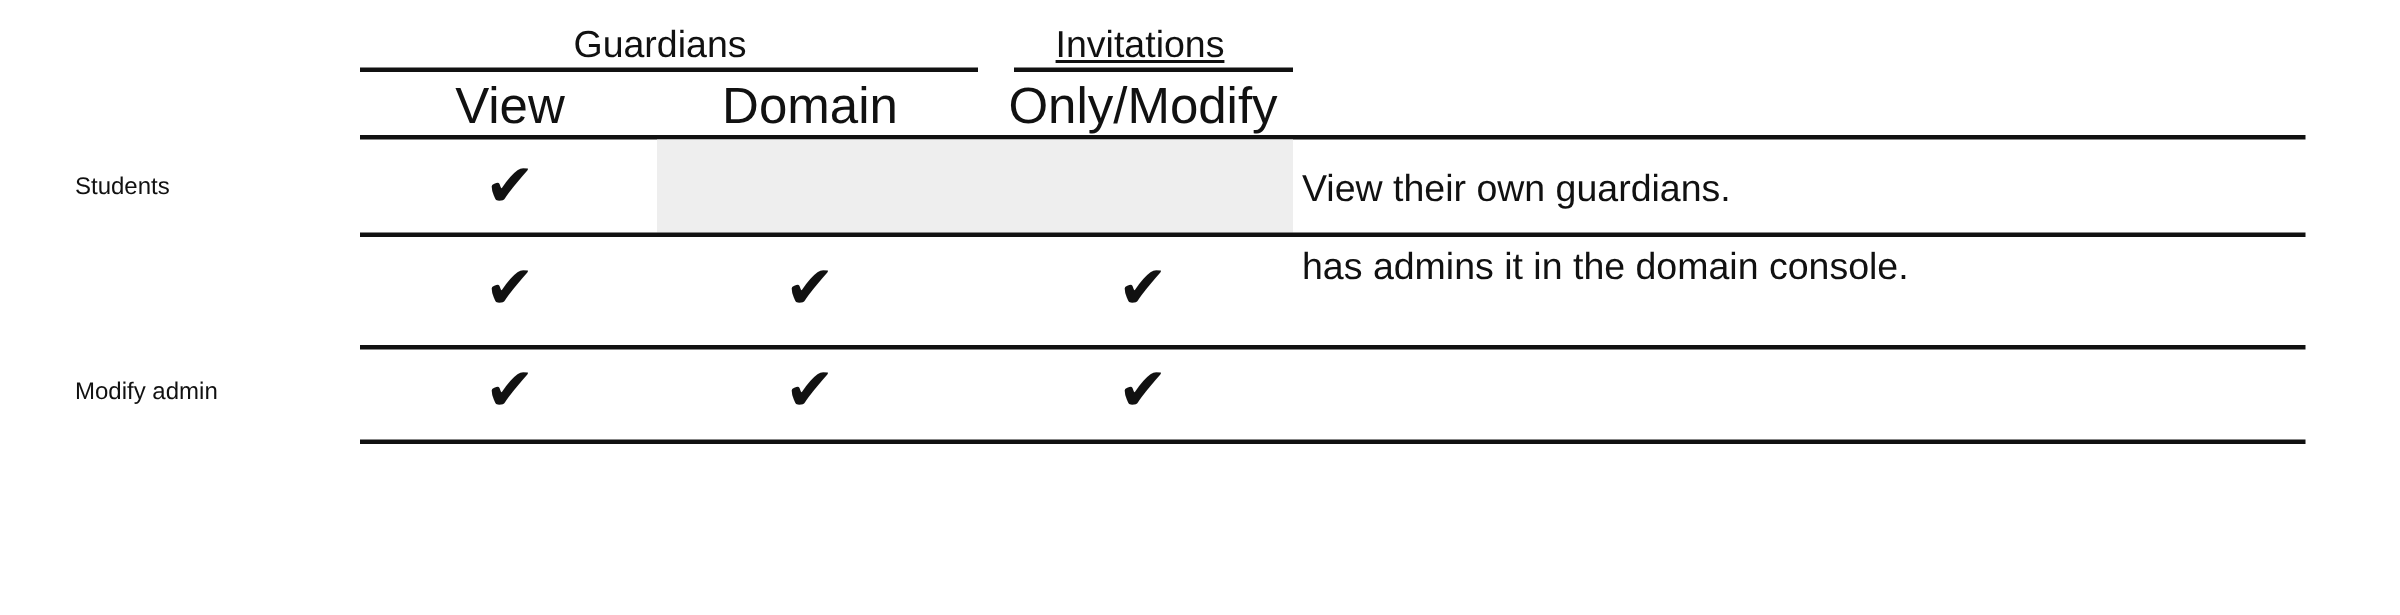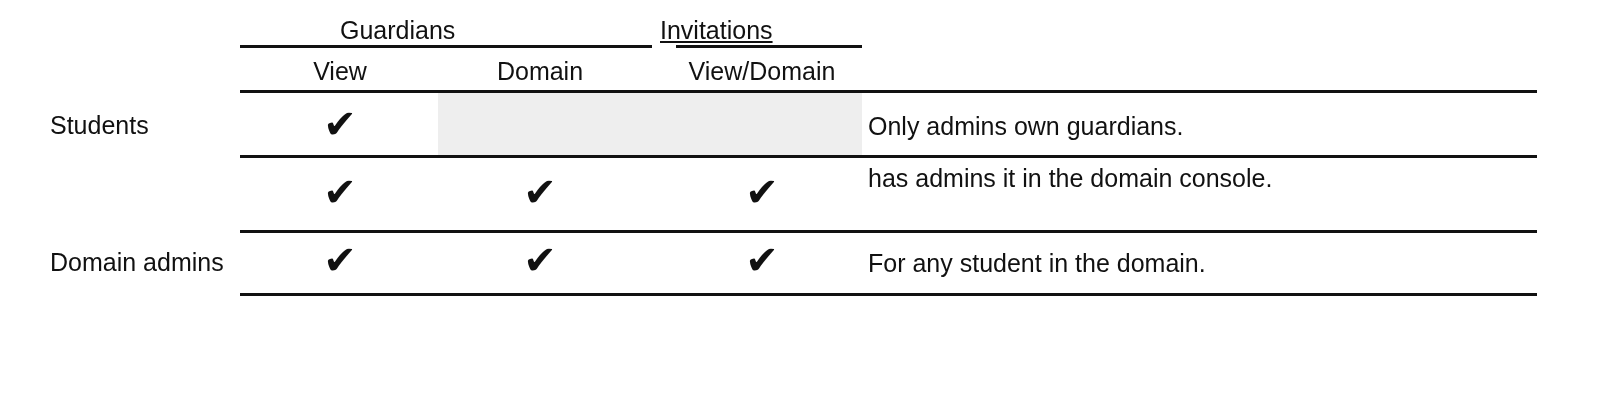--- a/index.html
+++ b/index.html
@@ -33,37 +33,38 @@
   .shade {
     position: absolute;
     background: #eeeeee;
   }
 
   
   .group-label {
     position: absolute;
     font-size: 25px;
     line-height: 28px;
+    text-align: center;
     white-space: nowrap;
     color: #111111;
   }
 
   .col-label {
     position: absolute;
-    font-size: 25px;
+    font-size: 34px;
     line-height: 28px;
     text-align: center;
     white-space: nowrap;
     color: #111111;
   }
 
   
   .row-label {
     position: absolute;
-    font-size: 25px;
+    font-size: 16px;
     line-height: 30px;
     white-space: nowrap;
     color: #111111;
   }
 
   .desc {
     position: absolute;
     font-size: 25px;
     line-height: 32px;
     color: #111111;
@@ -143,61 +144,58 @@
 
   <div class="group-label" id="label-invitations">Invitations</div>
 
   <div class="rule thin" id="rule-guardians"></div>
   <div class="rule thin" id="rule-invitations"></div>
 
   <div class="col-label" id="label-view">View</div>
 
   <div class="col-label" id="label-modify">Domain</div>
 
-  <div class="col-label" id="label-viewmodify">View/Domain</div>
+  <div class="col-label" id="label-viewmodify">Only/Modify</div>
 
   <div class="rule" id="rule-head"></div>
 
   <div class="shade" id="shade-students"></div>
 
   <div class="row-label" id="label-students">Students</div>
 
   <div class="check c-view r-students">✔</div>
 
   <div class="check c-modify r-students"></div>
 
   <div class="check c-inv r-students"></div>
 
   <div class="desc" id="desc-students">
-    <span class="ln">Only admins own guardians.</span>
+    <span class="ln">View their own guardians.</span>
   </div>
 
   <div class="rule" id="rule-students"></div>
 
 
   <div class="check c-view r-teachers">✔</div>
 
   <div class="check c-modify r-teachers">✔</div>
 
   <div class="check c-inv r-teachers">✔</div>
 
   <div class="desc" id="desc-teachers">
     <span class="ln">has admins it in the domain console.</span>
   </div>
 
   <div class="rule" id="rule-teachers"></div>
 
-  <div class="row-label" id="label-domainadmin">Domain admins</div>
+  <div class="row-label" id="label-domainadmin">Modify admin</div>
 
   <div class="check c-view r-admin">✔</div>
 
   <div class="check c-modify r-admin">✔</div>
 
   <div class="check c-inv r-admin">✔</div>
 
-  <div class="desc" id="desc-domainadmin">
-    <span class="ln">For any student in the domain.</span>
-  </div>
 
   <div class="rule" id="rule-bottom"></div>
 
 
 </div>
 
 </body></html>

